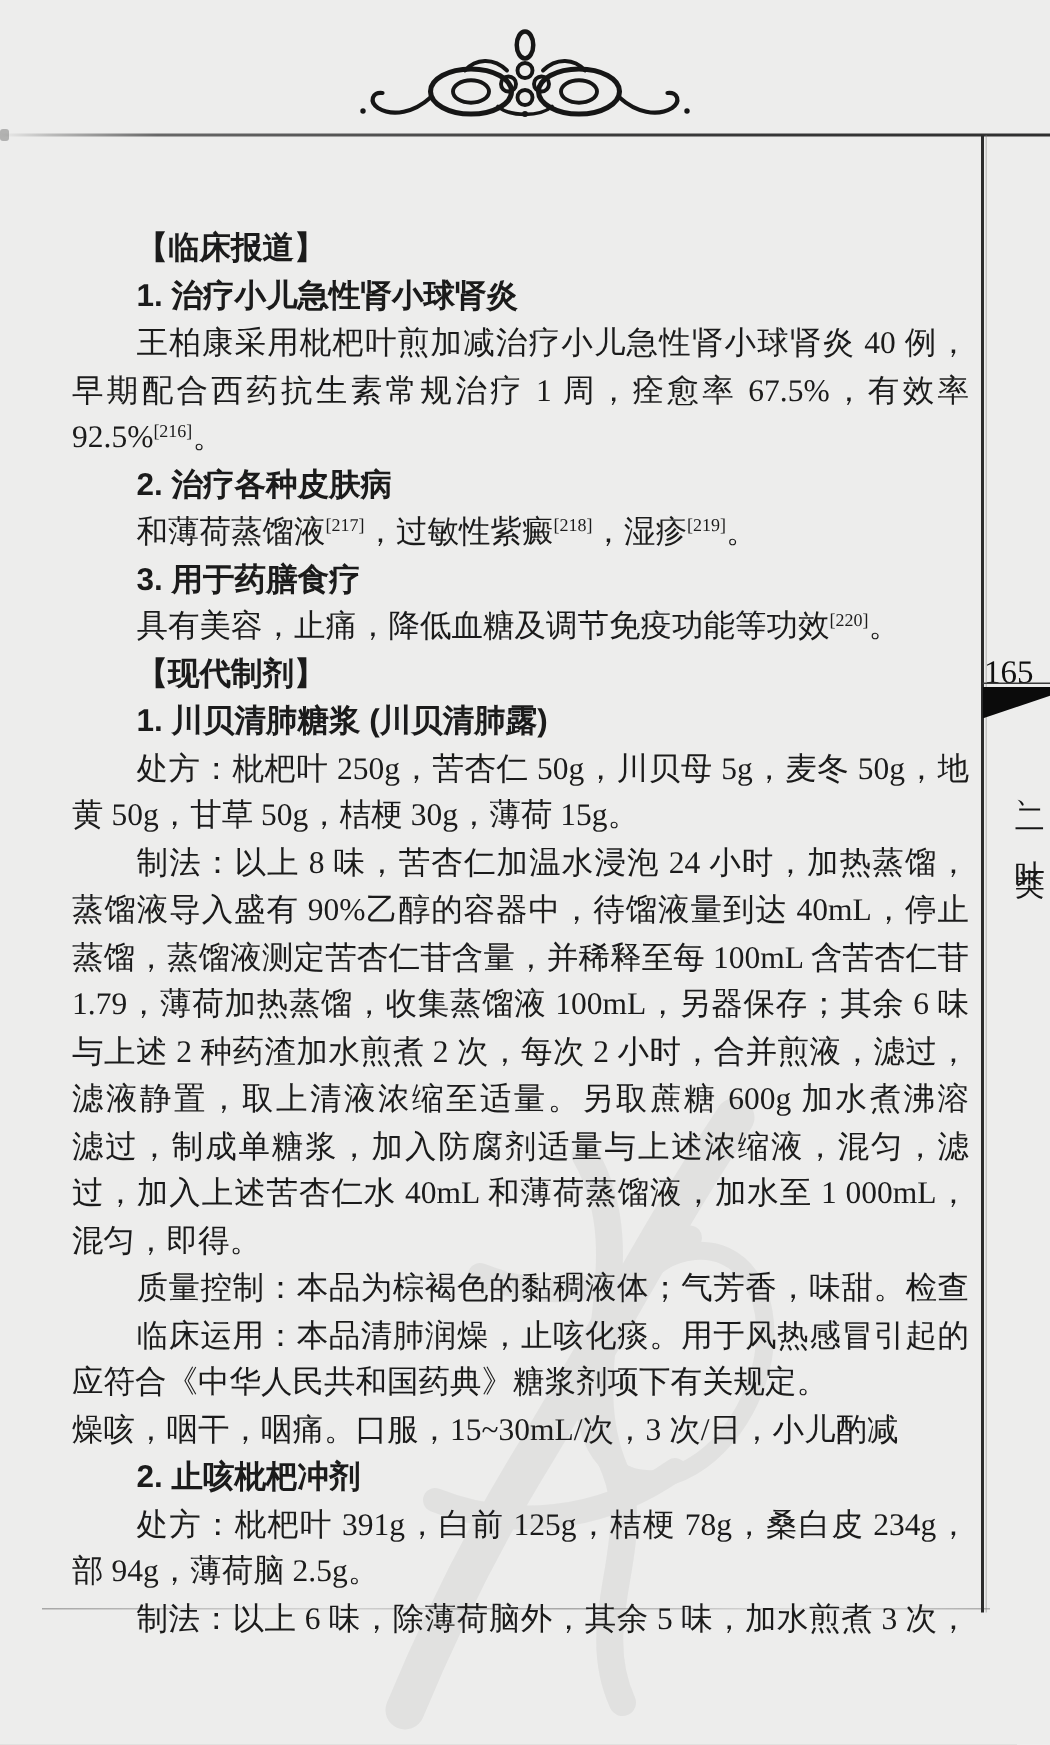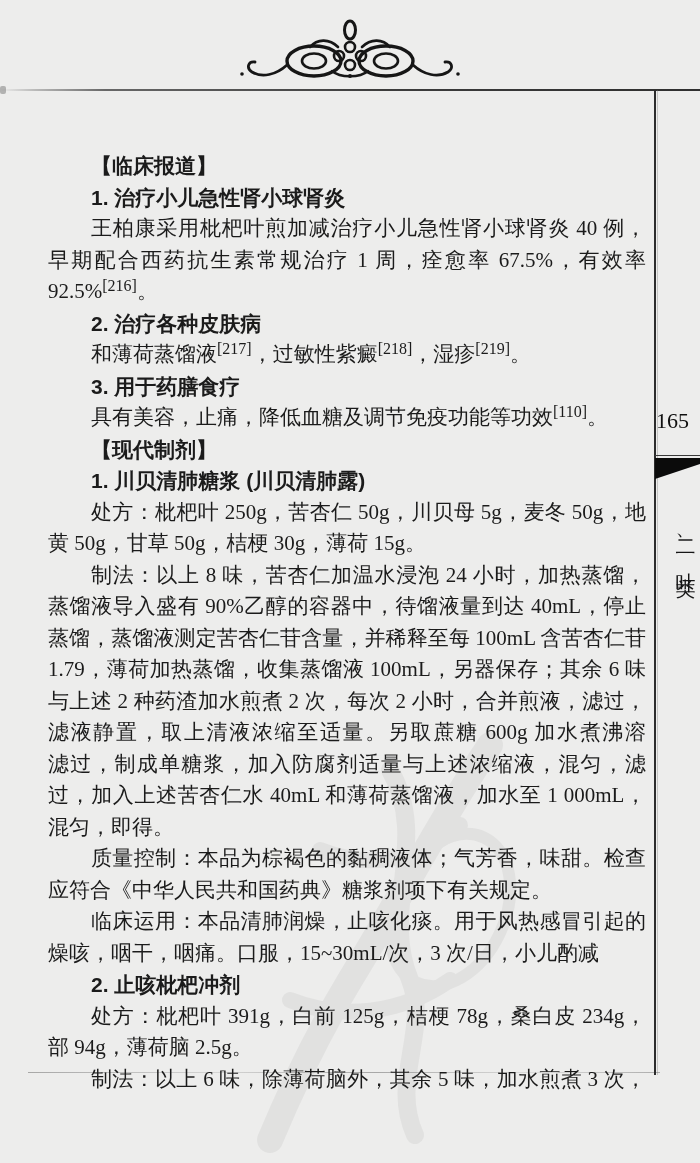--- a/index.html
+++ b/index.html
@@ -16,21 +16,21 @@
     background:linear-gradient(to right, rgba(100,100,100,0) 0%, rgba(90,90,90,.35) 5%, rgba(70,70,70,.8) 15%, #3c3c3c 55%, #2f2f2f 100%);
   }
   .bottom-rule{
     position:absolute;left:28px;top:1072px;width:632px;height:1px;
     background:linear-gradient(to right, rgba(110,110,110,.55) 0%, rgba(140,140,140,.25) 30%, rgba(110,110,110,.55) 55%, rgba(150,150,150,.2) 80%, rgba(110,110,110,.5) 100%);
   }
   
   .v-rule{position:absolute;left:654px;top:90px;width:2px;height:985px;background:#2c2c2c;}
   .v-rule:after{content:"";position:absolute;left:3px;top:0;width:1px;height:100%;background:rgba(120,120,120,.35);}
   .folio{
-    position:absolute;left:656px;top:407px;width:29px;height:28px;
+    position:absolute;left:656px;top:434px;width:29px;height:28px;
     font-size:22px;line-height:28px;text-align:center;color:#101010;
   }
   .folio-underline{position:absolute;left:655px;top:455px;width:45px;height:1px;background:#3a3a3a;}
   .tab-wedge{
     position:absolute;left:655px;top:458px;width:45px;height:21px;background:#0b0b0b;
     clip-path:polygon(0 0, 100% 0, 100% 28%, 0 100%);
   }
   .chapter-vertical{
     position:absolute;left:655px;top:487px;width:45px;height:120px;
     writing-mode:vertical-rl;text-orientation:upright;
@@ -39,21 +39,21 @@
   }
   
   .text-block{position:absolute;left:48px;top:116px;width:598px;margin-top:34px;}
   .line{
     height:31.5px;line-height:31.5px;font-size:21px;
     overflow:hidden;
   }
   .line.i{text-indent:43px;}
   .line.j{text-align:justify;text-align-last:justify;}
   .line.b{font-family:"Liberation Sans","DejaVu Sans",sans-serif;font-weight:700;font-size:21px;}
-  .sup{font-size:16px;vertical-align:7px;line-height:0;}
+  .sup{font-size:12px;vertical-align:7px;line-height:0;}
   
   .watermark{position:absolute;left:200px;top:730px;width:370px;height:430px;opacity:.08;pointer-events:none;}
   .edge-smudge{position:absolute;left:0;top:86px;width:6px;height:8px;background:rgba(90,90,90,.4);border-radius:2px;}
 </style>
 </head>
 <body>
 
 <div class="page">
 
   <svg class="ornament" viewBox="0 0 244 74">
@@ -100,37 +100,37 @@
 
   <div class="text-block">
       <div class="line b i"><span>【临床报道】</span></div>
       <div class="line b i"><span>1. 治疗小儿急性肾小球肾炎</span></div>
       <div class="line i j"><span>王柏康采用枇杷叶煎加减治疗小儿急性肾小球肾炎 40 例，</span></div>
       <div class="line j"><span>早期配合西药抗生素常规治疗 1 周，痊愈率 67.5%，有效率</span></div>
       <div class="line"><span>92.5%</span><span class="sup">[216]</span><span>。</span></div>
       <div class="line b i"><span>2. 治疗各种皮肤病</span></div>
       <div class="line i"><span>和薄荷蒸馏液</span><span class="sup">[217]</span><span>，过敏性紫癜</span><span class="sup">[218]</span><span>，湿疹</span><span class="sup">[219]</span><span>。</span></div>
       <div class="line b i"><span>3. 用于药膳食疗</span></div>
-      <div class="line i"><span>具有美容，止痛，降低血糖及调节免疫功能等功效</span><span class="sup">[110]</span><span>。</span></div>
+      <div class="line i"><span>具有美容，止痛，降低血糖及调节免疫功能等功效</span><span class="sup">[220]</span><span>。</span></div>
       <div class="line b i"><span>【现代制剂】</span></div>
       <div class="line b i"><span>1. 川贝清肺糖浆 (川贝清肺露)</span></div>
       <div class="line i j"><span>处方：枇杷叶 250g，苦杏仁 50g，川贝母 5g，麦冬 50g，地</span></div>
       <div class="line"><span>黄 50g，甘草 50g，桔梗 30g，薄荷 15g。</span></div>
       <div class="line i j"><span>制法：以上 8 味，苦杏仁加温水浸泡 24 小时，加热蒸馏，</span></div>
       <div class="line j"><span>蒸馏液导入盛有 90%乙醇的容器中，待馏液量到达 40mL，停止</span></div>
       <div class="line j"><span>蒸馏，蒸馏液测定苦杏仁苷含量，并稀释至每 100mL 含苦杏仁苷</span></div>
       <div class="line j"><span>1.79，薄荷加热蒸馏，收集蒸馏液 100mL，另器保存；其余 6 味</span></div>
       <div class="line j"><span>与上述 2 种药渣加水煎煮 2 次，每次 2 小时，合并煎液，滤过，</span></div>
       <div class="line j"><span>滤液静置，取上清液浓缩至适量。另取蔗糖 600g 加水煮沸溶解，</span></div>
       <div class="line j"><span>滤过，制成单糖浆，加入防腐剂适量与上述浓缩液，混匀，滤</span></div>
       <div class="line j"><span>过，加入上述苦杏仁水 40mL 和薄荷蒸馏液，加水至 1 000mL，</span></div>
       <div class="line"><span>混匀，即得。</span></div>
       <div class="line i j"><span>质量控制：本品为棕褐色的黏稠液体；气芳香，味甜。检查</span></div>
+      <div class="line i j"><span>临床运用：本品清肺润燥，止咳化痰。用于风热感冒引起的</span></div>
       <div class="line"><span>应符合《中华人民共和国药典》糖浆剂项下有关规定。</span></div>
-      <div class="line i j"><span>临床运用：本品清肺润燥，止咳化痰。用于风热感冒引起的</span></div>
       <div class="line"><span>燥咳，咽干，咽痛。口服，15~30mL/次，3 次/日，小儿酌减</span></div>
       <div class="line b i"><span>2. 止咳枇杷冲剂</span></div>
       <div class="line i j"><span>处方：枇杷叶 391g，白前 125g，桔梗 78g，桑白皮 234g，百</span></div>
       <div class="line"><span>部 94g，薄荷脑 2.5g。</span></div>
       <div class="line i j"><span>制法：以上 6 味，除薄荷脑外，其余 5 味，加水煎煮 3 次，</span></div>
     </div>
 
 </div>
 
 </body></html>

